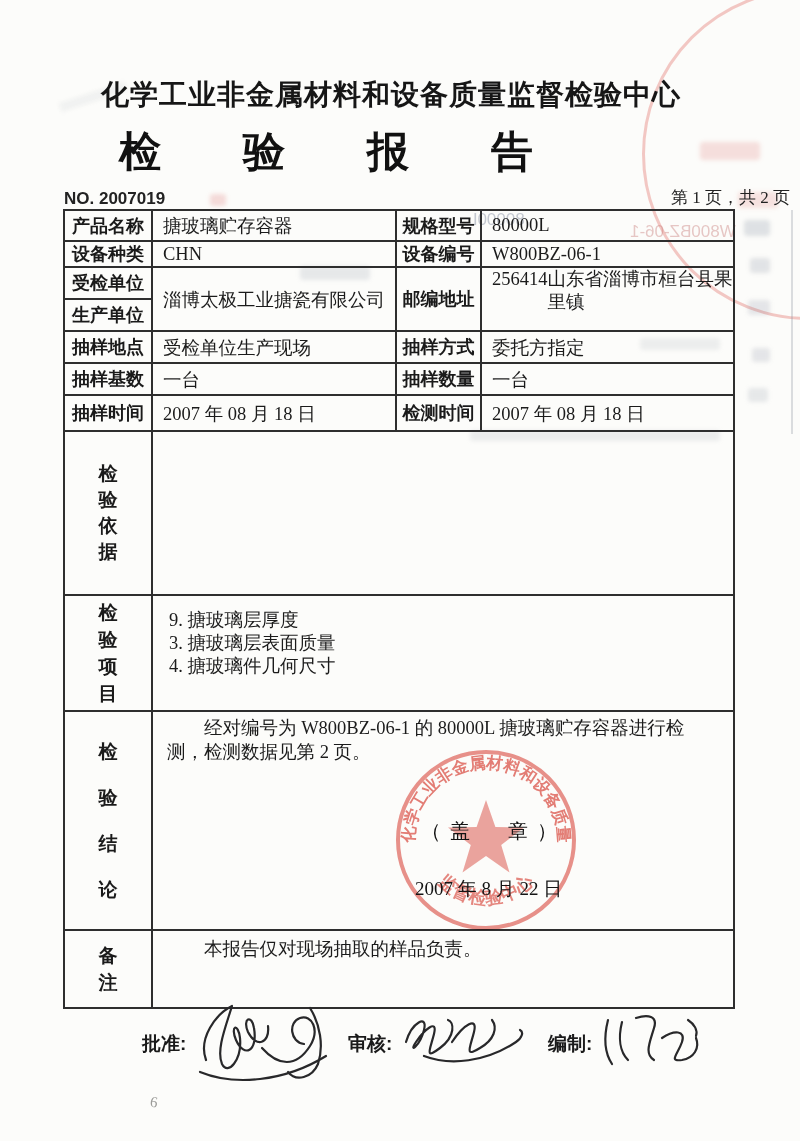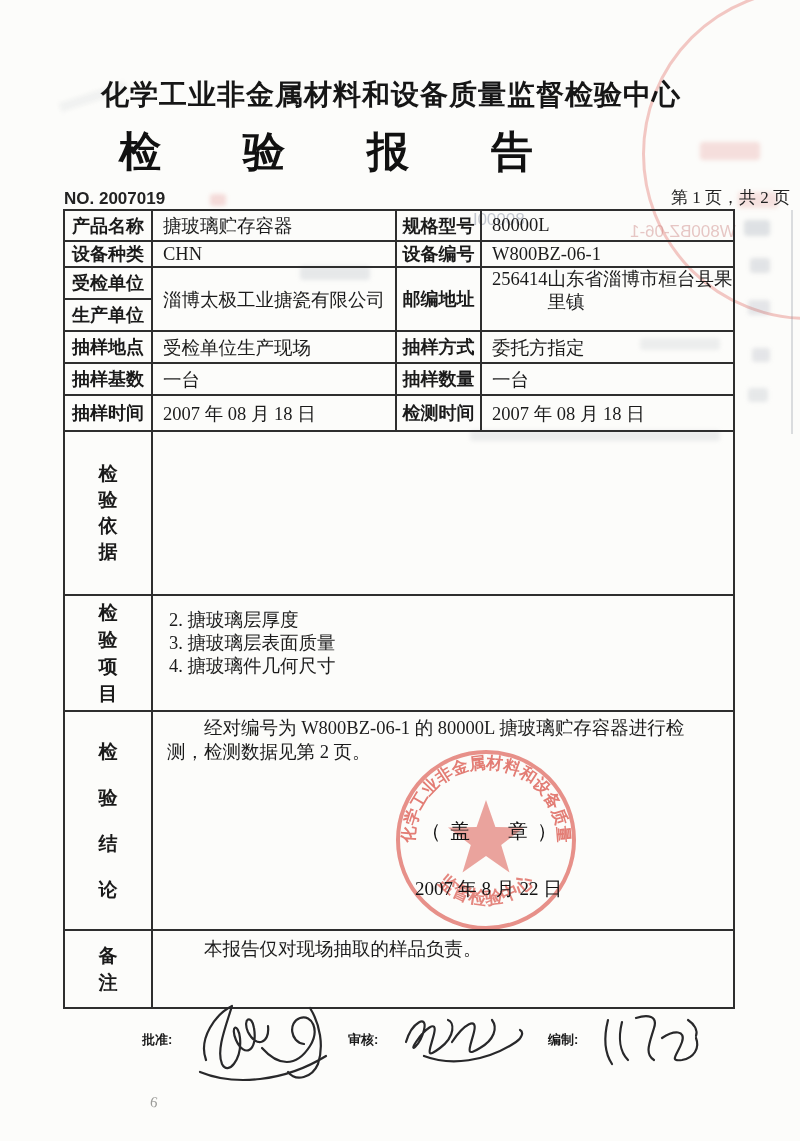--- a/index.html
+++ b/index.html
@@ -54,21 +54,21 @@
   .basis-list{padding:20px 8px 0 16px;font-size:18.5px;line-height:23.5px;}
   .item-list{padding:13px 8px 0 16px;font-size:18.5px;line-height:23px;}
   .conc-text{padding:5px 14px 0 14px;font-size:18.5px;line-height:23.5px;text-indent:2em;}
   .remark-text{padding:7px 14px 0 14px;font-size:18.5px;line-height:23px;text-indent:2em;}
   
   .stamp{position:absolute;left:233px;top:31px;mix-blend-mode:multiply;opacity:.88;}
   .seal-note{position:absolute;left:268px;top:106px;font-size:20px;letter-spacing:9px;color:#141414;}
   .stamp-date{position:absolute;left:262px;top:164px;font-size:19px;color:#141414;}
   
   .sig-label{position:absolute;font-family:"Liberation Sans","DejaVu Sans",sans-serif;
-    font-weight:bold;font-size:13px;color:#1a1a1a;}
+    font-weight:bold;font-size:19px;color:#1a1a1a;}
   .sig-svg{position:absolute;}
   .sig-svg path{fill:none;stroke:#28282a;stroke-width:2.2;stroke-linecap:round;stroke-linejoin:round;}
   .pencil-mark{position:absolute;left:150px;top:1094px;font-size:15px;color:#9b9b98;transform:rotate(8deg);}
   
   .bleed-arc{position:absolute;left:642px;top:-12px;width:326px;height:326px;border-radius:50%;
     border:3px solid rgba(229,126,118,0.42);}
   .bleed-line-v{position:absolute;left:791px;top:210px;width:2px;height:224px;background:rgba(140,145,160,0.30);}
   .bleed-text{position:absolute;transform:scaleX(-1);filter:blur(0.6px);
     font-family:"Liberation Sans","DejaVu Sans",sans-serif;font-size:17px;}
   .bt1{left:468px;top:210px;color:rgba(105,115,140,0.38);}
@@ -171,21 +171,21 @@
         <div class="vstack lh-basis">检验依据</div>
       </div>
     </div>
 
     <div class="trow" style="height:116px">
       <div class="cell c-lab">
         <div class="vstack lh-items">检验项目</div>
       </div>
       <div class="cell c-content">
         <div class="item-list">
-          <div>2.  搪玻璃层厚度</div>
+          <div>9.  搪玻璃层厚度</div>
           <div>3.  搪玻璃层表面质量</div>
           <div>4.  搪玻璃件几何尺寸</div>
         </div>
       </div>
     </div>
 
     <div class="trow" style="height:219px">
       <div class="cell c-lab">
         <div class="vstack lh-conc">检验结论</div>
       </div>

